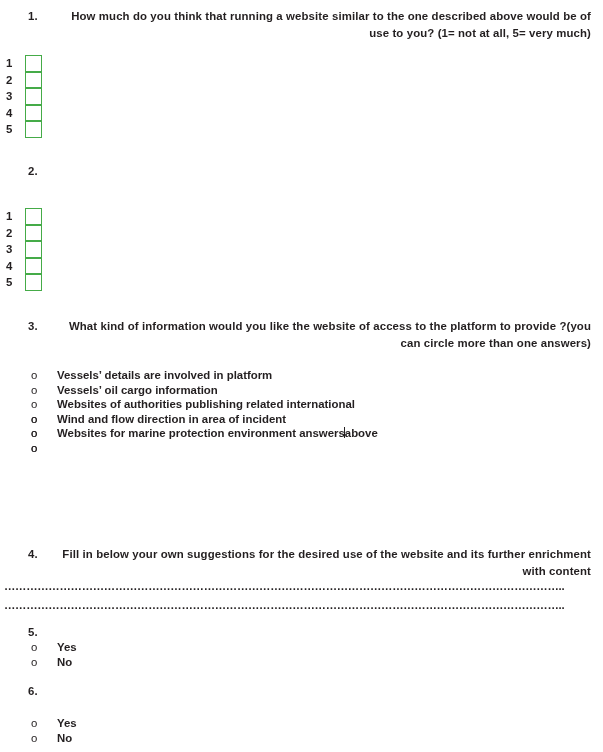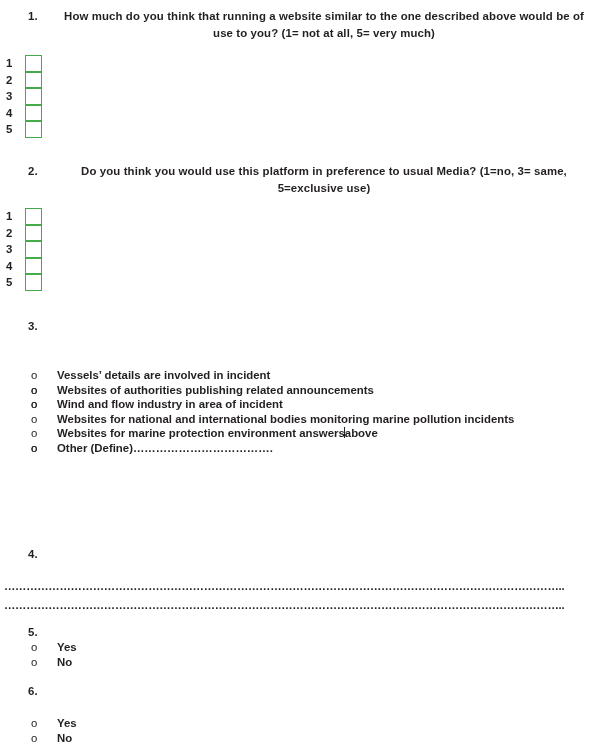--- a/index.html
+++ b/index.html
@@ -38,21 +38,21 @@
     position: absolute;
     left: 28px;
     top: 0;
     width: 22px;
     font-size: 11.4px;
     font-weight: 600;
     color: #231f20;
   }
   .question .q-text {
     display: block;
-    text-align: center;
+    text-align: right;
   }
 
   
   .scale {
     position: relative;
     margin-left: 0;
   }
   .scale-row {
     display: flex;
     align-items: center;
@@ -160,21 +160,20 @@
     </div>
     <div class="scale-row">
       <span class="scale-label">5</span>
       <span class="scale-box"></span>
     </div>
   </div>
 
   <div class="abs" style="top:163px; width:603px;">
     <div class="question">
       <span class="q-num">2.</span>
-      <span class="q-text">Do you think you would use this platform in preference to usual Media? (1=no, 3= same, 5=exclusive use)</span>
     </div>
   </div>
 
   <div class="abs scale" style="top:208px;">
     <div class="scale-row">
       <span class="scale-label">1</span>
       <span class="scale-box"></span>
     </div>
     <div class="scale-row">
       <span class="scale-label">2</span>
@@ -190,62 +189,63 @@
     </div>
     <div class="scale-row">
       <span class="scale-label">5</span>
       <span class="scale-box"></span>
     </div>
   </div>
 
   <div class="abs" style="top:318px; width:603px;">
     <div class="question">
       <span class="q-num">3.</span>
+      <span class="q-text">What kind of information would you like the website of access to the platform to provide ?(you can circle more than one answers)</span>
     </div>
   </div>
 
   <ul class="opt-list abs" style="top:368px; width:603px;">
     <li class="opt-item">
       <span class="bullet">o</span>
-      <span>Vessels’ details are involved in incident</span>
-    </li>
-    <li class="opt-item">
-      <span class="bullet">o</span>
-    </li>
-    <li class="opt-item">
-      <span class="bullet">o</span>
-      <span>Websites of authorities  publishing related announcements</span>
-    </li>
-    <li class="opt-item">
-      <span class="bullet">o</span>
-    </li>
-    <li class="opt-item">
-      <span class="bullet">o</span>
-      <span>Wind and flow industry in area of incident</span>
-    </li>
-    <li class="opt-item">
-      <span class="bullet">o</span>
-      <span>Websites for national and international bodies  monitoring marine pollution incidents</span>
+      <span>Vessels’ details are involved in platform</span>
+    </li>
+    <li class="opt-item">
+      <span class="bullet">o</span>
+      <span>Vessels’ oil cargo information</span>
+    </li>
+    <li class="opt-item">
+      <span class="bullet">o</span>
+      <span>Websites of authorities  publishing related international</span>
+    </li>
+    <li class="opt-item">
+      <span class="bullet">o</span>
+    </li>
+    <li class="opt-item">
+      <span class="bullet">o</span>
+      <span>Wind and flow direction in area of incident</span>
+    </li>
+    <li class="opt-item">
+      <span class="bullet">o</span>
     </li>
     <li class="opt-item">
       <span class="bullet">o</span>
       <span>Websites for marine protection environment answers</span><span class="caret"></span><span>above</span>
     </li>
     <li class="opt-item">
       <span class="bullet">o</span>
     </li>
     <li class="opt-item">
       <span class="bullet">o</span>
-      <span>Other (Define)……………………………….</span>
     </li>
   </ul>
 
   <div class="abs" style="top:546px; width:603px;">
     <div class="question">
       <span class="q-num">4.</span>
+      <span class="q-text">Fill in below your own suggestions for the desired use of the website and its further enrichment with content</span>
     </div>
   </div>
 
   <div class="abs" style="top:578px; width:603px;">
     <div class="dotline">……………………………………………………………………………………………………………………………………..</div>
     <div class="dotline" style="margin-top:3px;">……………………………………………………………………………………………………………………………………..</div>
   </div>
 
   <div class="abs" style="top:624px; width:603px;">
     <div class="question">

